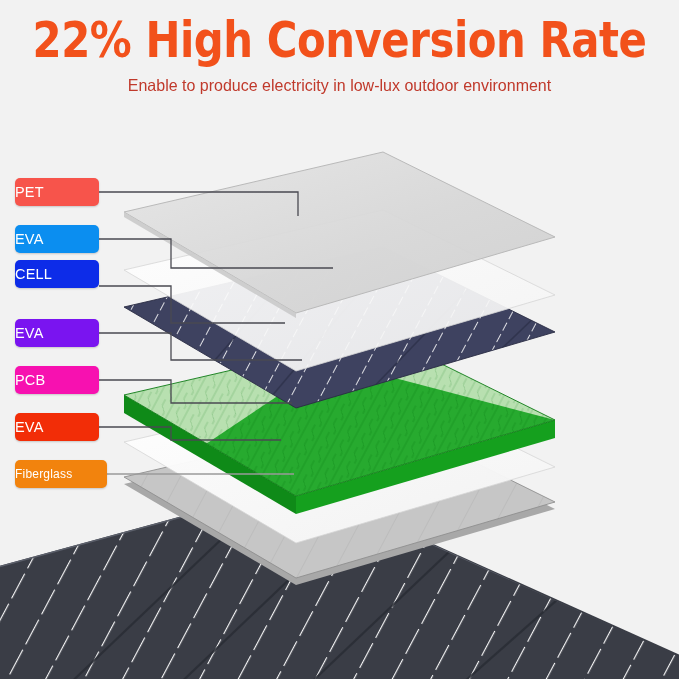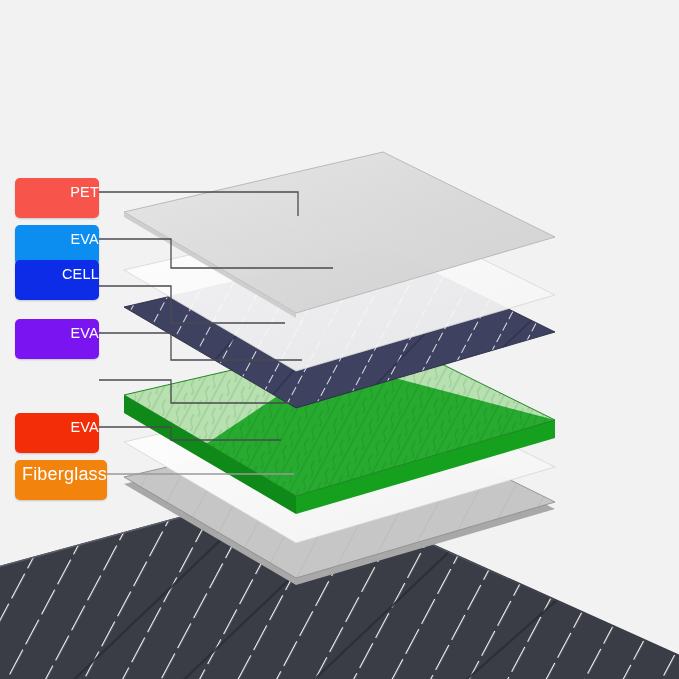--- a/index.html
+++ b/index.html
@@ -29,32 +29,32 @@
     font-size:16.5px;line-height:22px;
     color:#c0392b;
     white-space:nowrap;
     transform:scaleX(0.97);
     transform-origin:center top;
   }
 
   
   .badge{
     position:absolute;left:15px;
-    height:40px;width:84px;
+    height:28px;width:84px;
     border-radius:5px;
     color:#ffffff;
     font-size:14.5px;
     line-height:28px;
-    text-align:right;
+    text-align:left;
     box-sizing:border-box;
     box-shadow:0 1px 2px rgba(0,0,0,0.18);
     white-space:nowrap;
     letter-spacing:0.2px;
   }
-  .badge.wide{width:92px;font-size:18px;}
+  .badge.wide{width:92px;font-size:12px;}
 
   
   #connectors{position:absolute;left:0;top:0;width:679px;height:679px;pointer-events:none;}
 
   
   #art{position:absolute;left:0;top:112px;width:679px;height:567px;}
   #art svg{display:block;}
 </style>
 </head>
 <body>
@@ -170,20 +170,24 @@
 
       <g>
         <polygon points="124,100 383,40 555,125 296,201" fill="url(#petGrad)" opacity="0.93"></polygon>
         <polygon points="124,100 383,40 555,125 296,201" fill="none" stroke="#b9b9b9" stroke-width="1"></polygon>
 
         <polygon points="124,100 296,201 296,206 124,105" fill="#cacaca" opacity="0.9"></polygon>
       </g>
     </svg>
   </div>
 
+  <div id="header">
+    <div id="title">22% High Conversion Rate</div>
+    <div id="subtitle">Enable to produce electricity in low-lux outdoor environment</div>
+  </div>
 
   <svg id="connectors" viewBox="0 0 679 679" xmlns="http://www.w3.org/2000/svg">
     <g fill="none" stroke="#4a4a52" stroke-width="1.3">
 
       <polyline points="99,192 298,192 298,216"></polyline>
 
       <polyline points="99,239 171,239 171,268 333,268"></polyline>
 
       <polyline points="99,286 171,286 171,323 285,323"></polyline>
 
@@ -202,20 +206,23 @@
   </div>
   <div class="badge" style="top:225px;background:#0b8ef0;">
     <span>EVA</span>
   </div>
   <div class="badge" style="top:260px;background:#0d2ce8;">
     <span>CELL</span>
   </div>
   <div class="badge" style="top:319px;background:#7a14f0;">
     <span>EVA</span>
   </div>
+  <div class="badge" style="top:366px;background:#f711b0;">
+    <span>PCB</span>
+  </div>
   <div class="badge" style="top:413px;background:#f22d07;">
     <span>EVA</span>
   </div>
   <div class="badge wide" style="top:460px;background:#f2830d;">
     <span>Fiberglass</span>
   </div>
 
 </div>
 
 </body></html>

